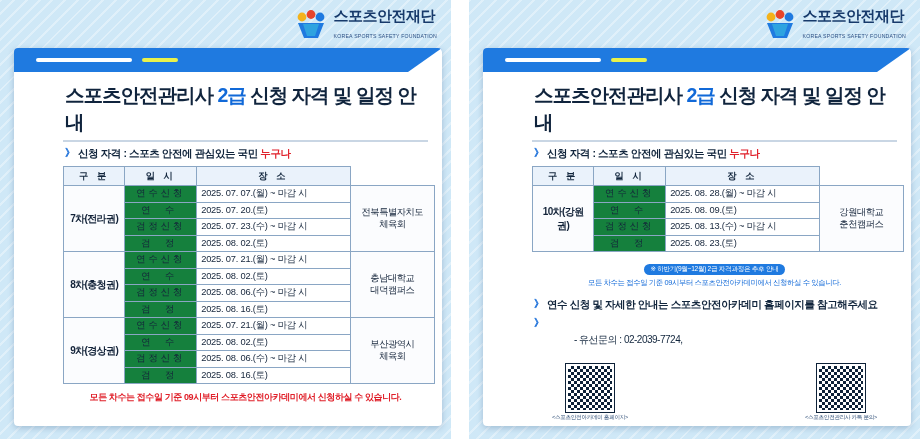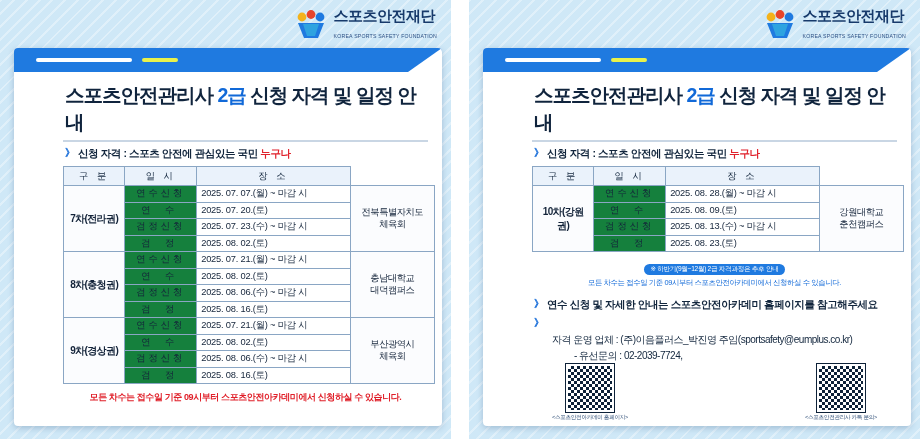--- a/index.html
+++ b/index.html
@@ -51,21 +51,21 @@
   }
   h1.title .hl{color:#1169d8;}
   .rule{height:2px;background:#c9d6e4;margin:2px 0 5px 0;}
 
   .bullet{display:flex;align-items:flex-start;gap:5px;margin:3px 0 5px 2px;font-size:10.5px;color:#12263d;font-weight:bold;letter-spacing:-.4px;}
   .chev{color:#1169d8;font-size:10px;font-weight:bold;line-height:1.1;letter-spacing:-2px;}
   .bullet .red{color:#e0202a;}
 
   table.sched{border-collapse:collapse;margin:2px auto 0 auto;width:372px;font-size:9.3px;color:#14243a;}
   table.sched th{
-    background:#eaf2fb;border:1px solid #8aa6c4;font-weight:normal;height:16px;letter-spacing:3px;color:#12263d;
+    background:#eaf2fb;border:1px solid #8aa6c4;font-weight:bold;height:16px;letter-spacing:3px;color:#12263d;
   }
   table.sched td{border:1px solid #8aa6c4;height:15.5px;padding:0 4px;}
   td.round{width:60px;text-align:center;font-weight:bold;font-size:10px;letter-spacing:-.6px;background:#fbfcfe;}
   td.kind{width:72px;text-align:center;letter-spacing:3px;background:#15803d;}
   td.kind.wide{letter-spacing:6px;}
   td.date{width:168px;padding-left:7px;letter-spacing:-.2px;}
   td.place{width:88px;text-align:center;line-height:1.25;letter-spacing:-.5px;background:#fbfcfe;}
 
   .note-red{color:#e0202a;font-size:9px;font-weight:bold;text-align:center;margin-top:7px;letter-spacing:-.4px;}
 
@@ -279,21 +279,20 @@
         <div class="bullet" style="margin-top:10px;">
           <span class="chev">》</span>
           <span>연수 신청 및 자세한 안내는 스포츠안전아카데미 홈페이지를 참고해주세요</span>
         </div>
 
         <div class="bullet" style="margin-top:4px;">
           <span class="chev">》</span>
         </div>
 
         <div class="blk">
-          <div class="sub">자격 운영 업체 : (주)이음플러스_박진영 주임(sportsafety@eumplus.co.kr)</div>
           <div class="sub sub-indent">- 유선문의 : 02-2039-7724,</div>
         </div>
 
         <div class="qr-row">
           <div class="qr-box">
             <div class="qr"></div>
             <div class="qr-cap">&lt;스포츠안전아카데미 홈페이지&gt;</div>
           </div>
           <div class="qr-box">
             <div class="qr"></div>

